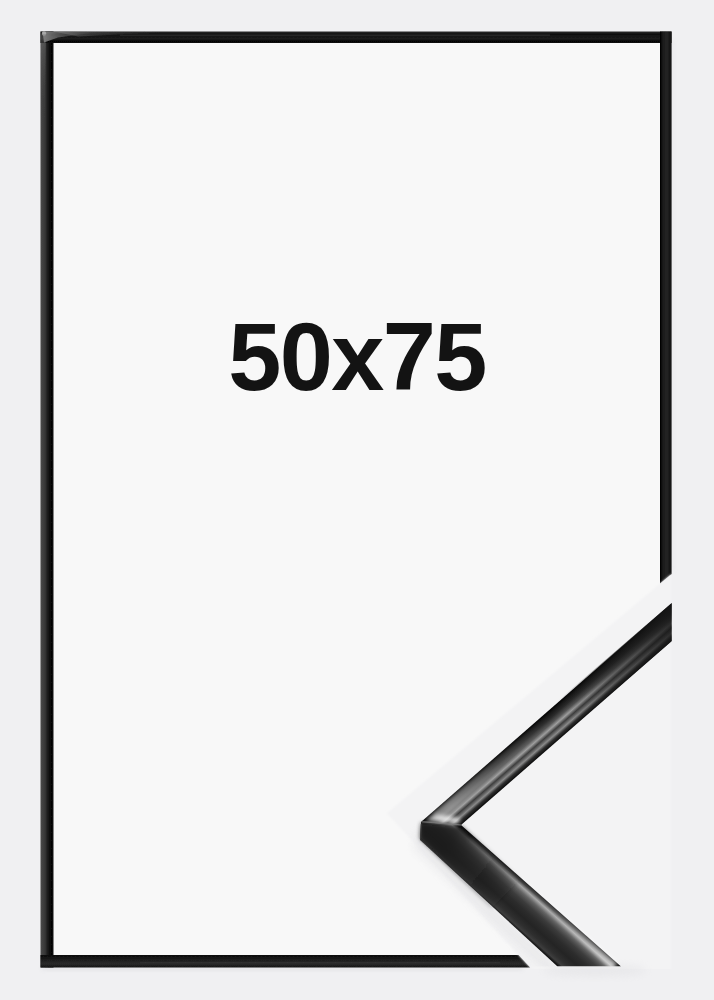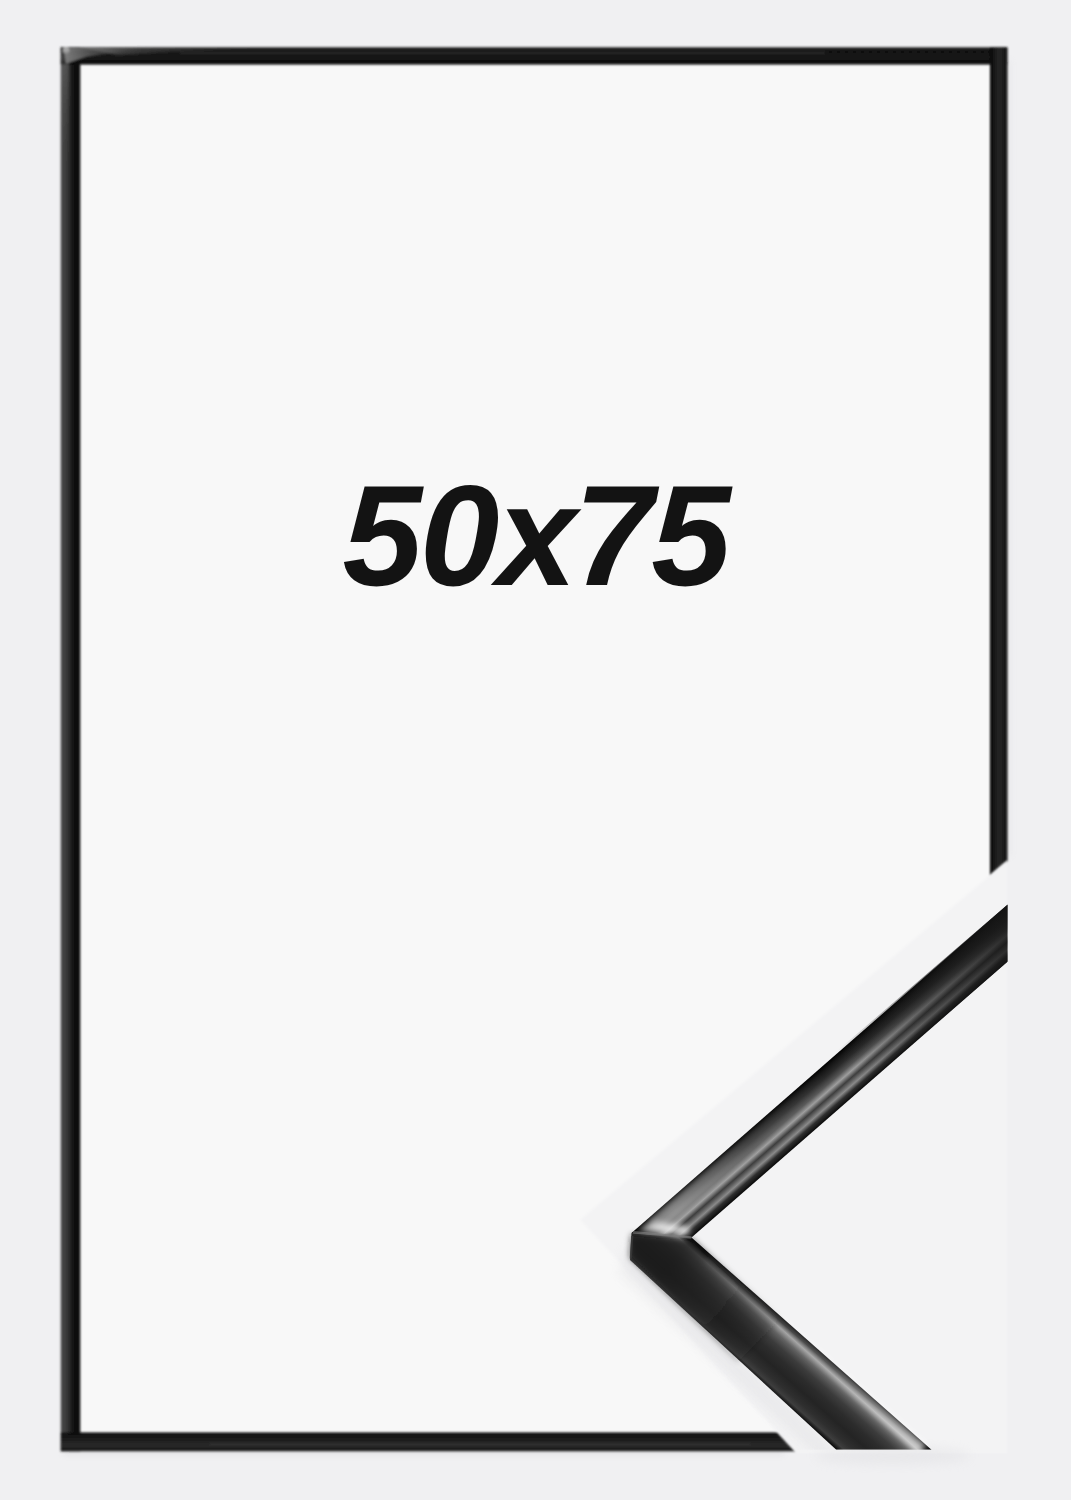--- a/index.html
+++ b/index.html
@@ -1,17 +1,17 @@
 <!DOCTYPE html>
 <html><head>
 <meta charset="utf-8">
 <style>
   html,body{margin:0;padding:0;}
   body{width:714px;height:1000px;overflow:hidden;background:#f0f0f2;font-family:"Liberation Sans",sans-serif;}
-  .stage{position:relative;width:612px;height:1000px;font-style:italic;}
+  .stage{position:relative;width:612px;height:1000px;}
   svg{position:absolute;left:0;top:0;}
 </style>
 </head>
 <body>
 <div class="stage">
 <svg width="714" height="1000" viewBox="0 0 714 1000">
   <defs>
     <linearGradient id="gLeft" x1="0" y1="0" x2="1" y2="0">
       <stop offset="0" stop-color="#4a4a4a"></stop>
       <stop offset="0.32" stop-color="#383838"></stop>

